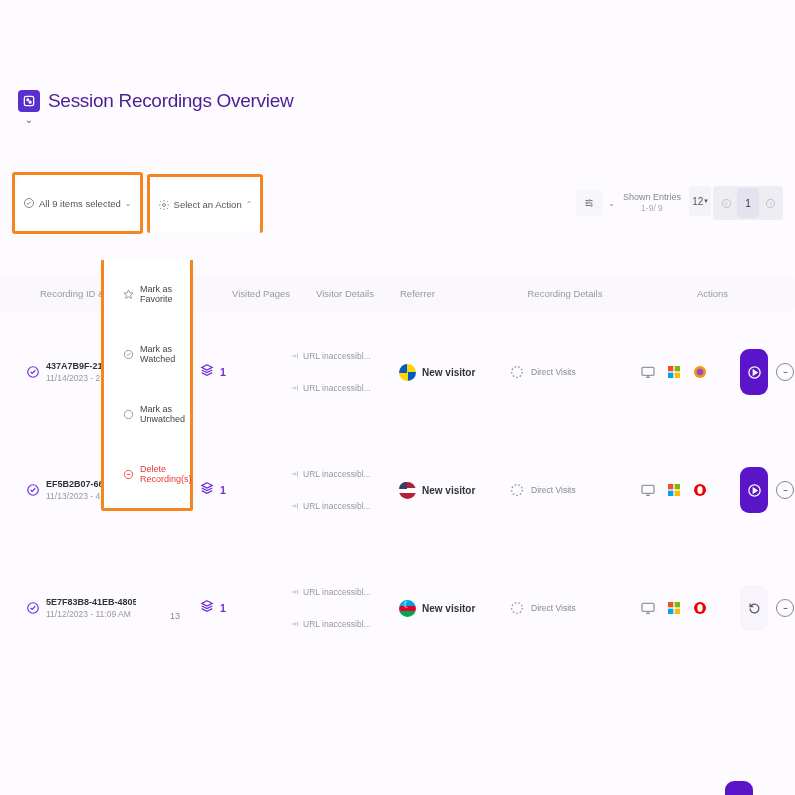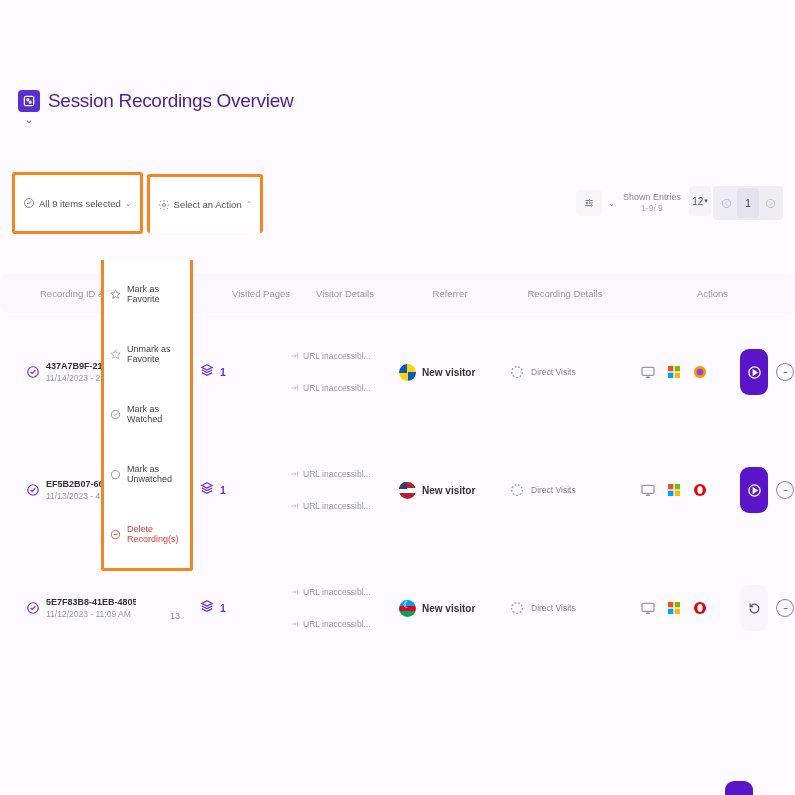--- a/index.html
+++ b/index.html
@@ -35,27 +35,27 @@
   .page-nav .first { background: #f4f3f9; color: #555; }
   .page-nav .bg { background: #efedf4; border-radius: 4px; padding: 2px; display: flex; gap: 0; }
   .page-nav .active { background: #e5e2ef; color: #333; }
 
   
   .colhead { display: flex; align-items: center; background: #faf8fd; padding: 14px 0; border-radius: 8px; }
   .colhead .col { font-size: 9.5px; color: #999; font-weight: 400; }
   .c-id   { width: 170px; padding-left: 40px; }
   .c-vp   { width: 120px; text-align: right; }
   .c-vd   { width: 110px; text-align: center; }
-  .c-ref  { width: 100px; text-align: center; }
+  .c-ref  { width: 100px; text-align: left; }
   .c-rd   { width: 130px; text-align: center; }
   .c-act  { flex: 1; text-align: center; }
 
   
   .action-menu { position: absolute; left: 101px; top: 260px; width: 92px; background: #fff; border: 3px solid #f5851f; border-top: none; border-radius: 0 0 3px 3px; padding: 4px 0; z-index: 50; }
-  .action-menu .mi { display: flex; align-items: center; gap: 6px; padding: 20px 6px; font-size: 9px; color: #444; cursor: pointer; }
+  .action-menu .mi { display: flex; align-items: center; gap: 6px; padding: 20px 19px; font-size: 9px; color: #444; cursor: pointer; }
   .action-menu .mi.danger { color: #e53935; }
   .action-menu .mi .mi-ic { width: 11px; height: 11px; display: inline-flex; align-items: center; justify-content: center; flex-shrink: 0; }
 
   
   .row { display: flex; align-items: center; padding: 36px 0; }
   .r-id { width: 170px; padding-left: 26px; display: flex; align-items: center; gap: 6px; }
   .r-id .chk { width: 14px; height: 14px; flex-shrink: 0; }
   .r-id .idtxt .rec-id { font-size: 9px; font-weight: 600; color: #333; white-space: nowrap; overflow: hidden; max-width: 90px; text-overflow: clip; }
   .r-id .idtxt .rec-date { font-size: 8.5px; color: #999; margin-top: 2px; }
   .r-dur { width: 30px; font-size: 9px; color: #888; margin-top: 16px; }
@@ -180,28 +180,20 @@
     <div class="mi">
       <span class="mi-ic">
         <svg viewBox="0 0 24 24" fill="none" stroke="#888" stroke-width="1.8">
             <path d="M12 2l2.9 6.3 6.9.6-5.2 4.7 1.6 6.8L12 17l-6.2 3.4 1.6-6.8L2.2 8.9l6.9-.6z"></path>
           </svg>
       </span>
       <span>Mark as Favorite</span>
     </div>
     <div class="mi">
       <span class="mi-ic">
-        <svg viewBox="0 0 24 24" fill="none" stroke="#aaa" stroke-width="1.8">
-            <path d="M12 2l2.9 6.3 6.9.6-5.2 4.7 1.6 6.8L12 17l-6.2 3.4 1.6-6.8L2.2 8.9l6.9-.6z"></path>
-          </svg>
-      </span>
-      <span>Unmark as Favorite</span>
-    </div>
-    <div class="mi">
-      <span class="mi-ic">
         <svg viewBox="0 0 24 24" fill="none" stroke="#888" stroke-width="1.8">
             <circle cx="12" cy="12" r="9"></circle>
             <path d="M8 12l2.5 2.5L16 9"></path>
           </svg>
       </span>
       <span>Mark as Watched</span>
     </div>
     <div class="mi">
       <span class="mi-ic">
         <svg viewBox="0 0 24 24" fill="none" stroke="#888" stroke-width="1.8">

